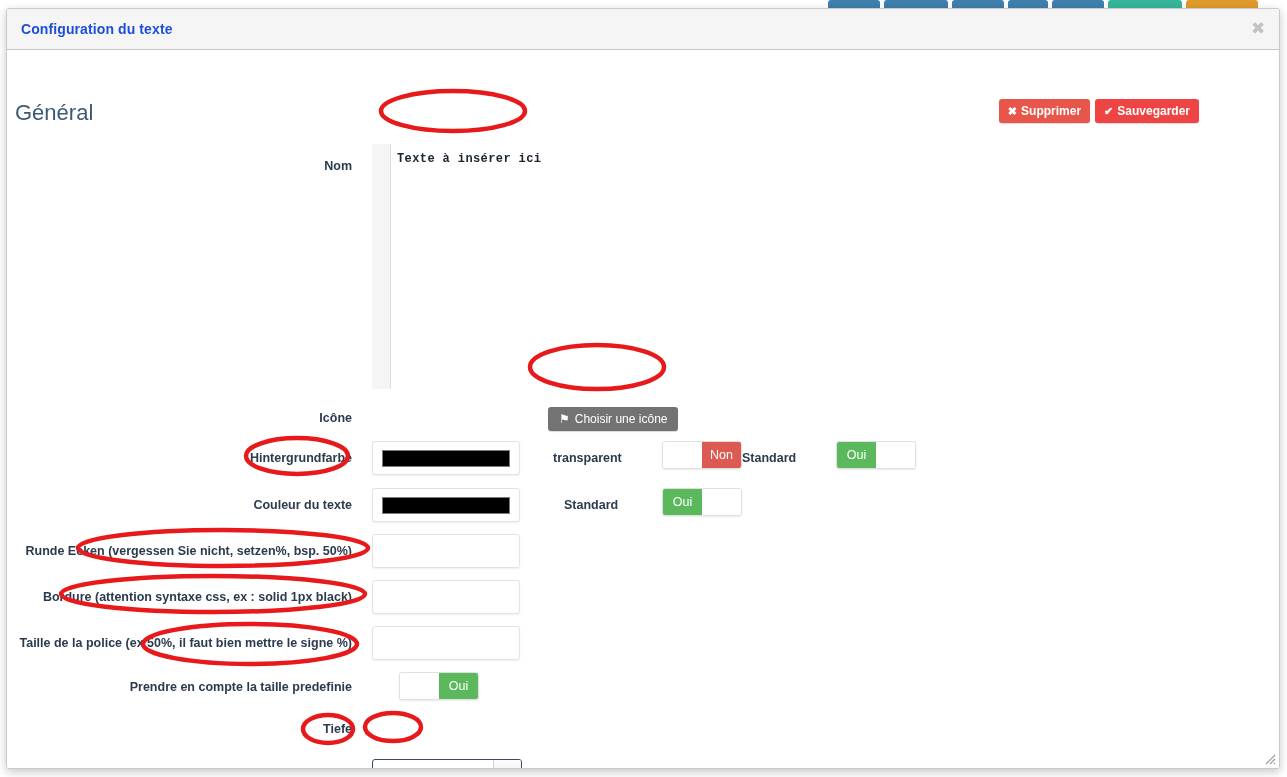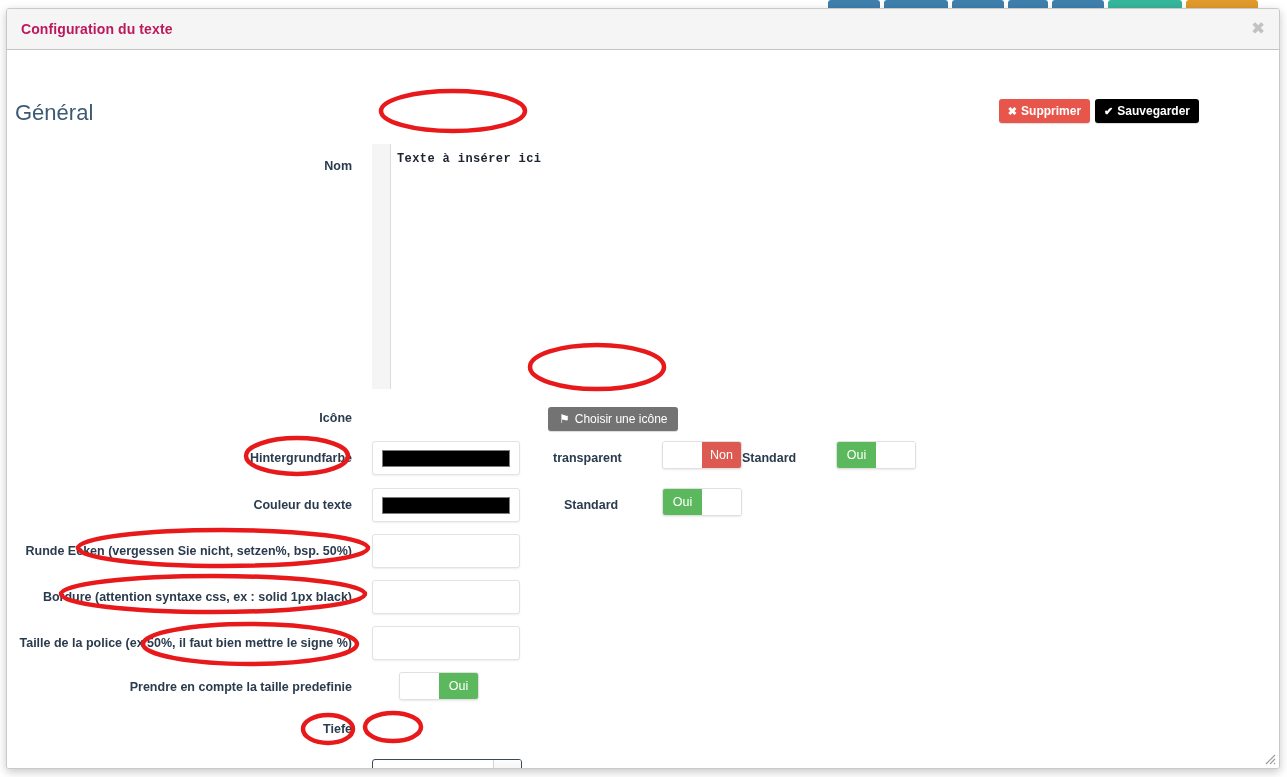--- a/index.html
+++ b/index.html
@@ -61,21 +61,21 @@
     background: #f5f5f5;
     border-bottom: 1px solid #c4c4c4;
     box-sizing: border-box;
   }
   #modal-title {
     position: absolute;
     left: 14px;
     top: 12px;
     font-size: 14px;
     font-weight: bold;
-    color: #be185d;
+    color: #1d4ed8;
     letter-spacing: .1px;
   }
   #modal-close {
     position: absolute;
     right: 12px;
     top: 11px;
     width: 18px;
     height: 18px;
     line-height: 17px;
     text-align: center;
@@ -113,21 +113,21 @@
     color: #ffffff;
     font-size: 12px;
     font-weight: bold;
     padding: 5px 9px;
     cursor: pointer;
     font-family: "Liberation Sans", sans-serif;
     box-shadow: 0 1px 1px rgba(0,0,0,0.15);
     white-space: nowrap;
   }
   .btn-danger { background: #e8564b; }
-  .btn-success { background: #000000; }
+  .btn-success { background: #ef4444; }
   .btn .gly { margin-right: 4px; font-size: 11px; }
   .flabel {
     position: absolute;
     width: 345px;
     left: 0;
     text-align: right;
     font-size: 12.5px;
     font-weight: bold;
     color: #2b3b4e;
     white-space: nowrap;

